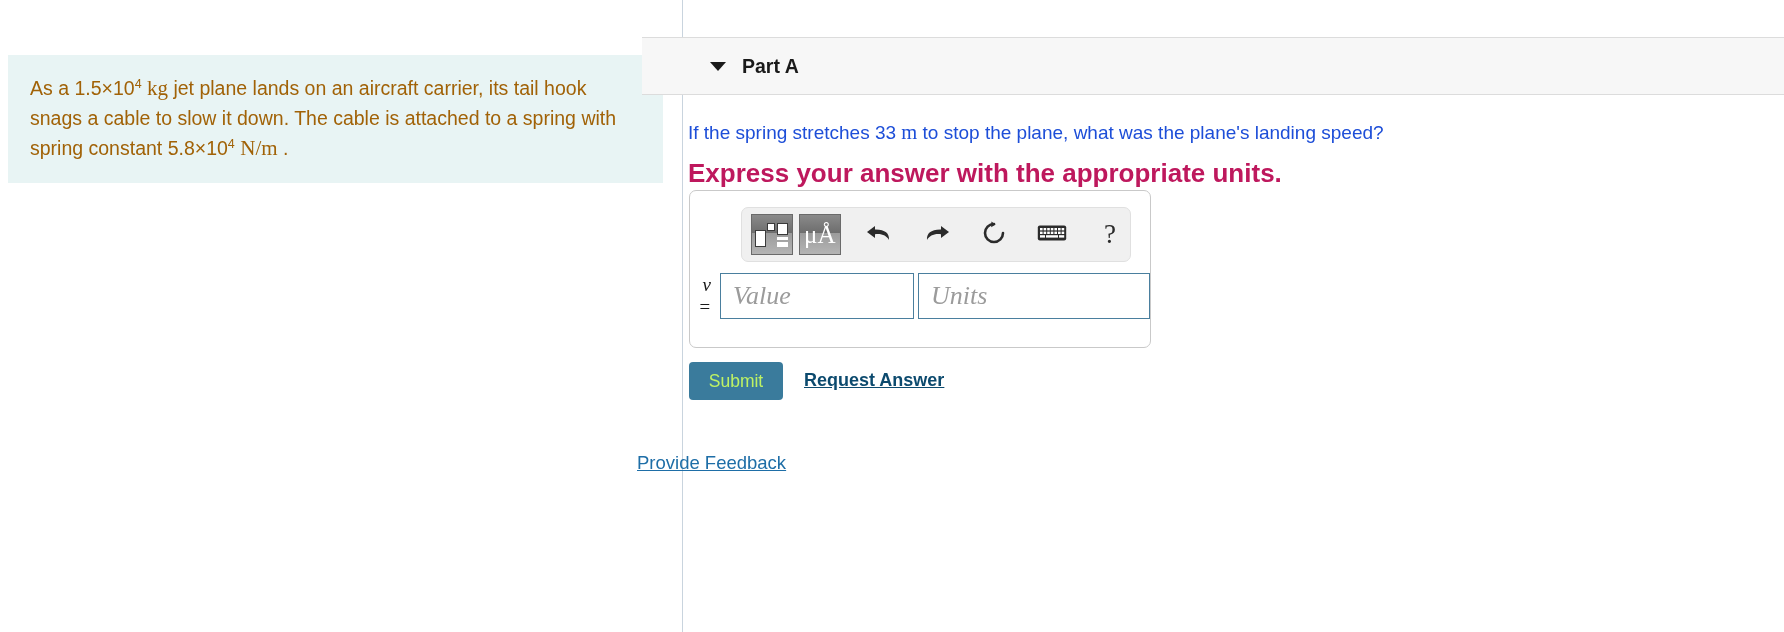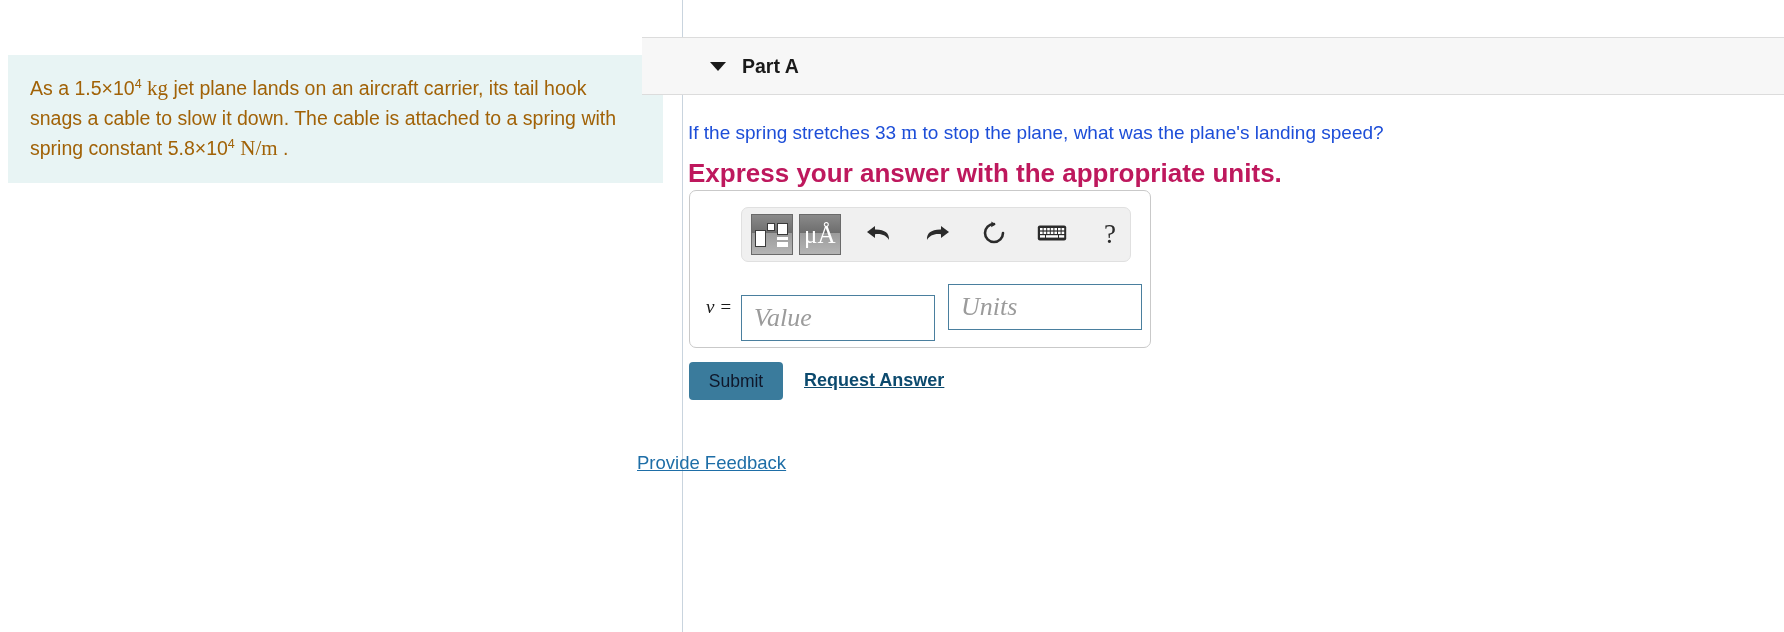--- a/index.html
+++ b/index.html
@@ -190,32 +190,32 @@
     border: 1px solid #4a7f9e;
     background: #ffffff;
     font-family: "Liberation Serif", serif;
     font-style: italic;
     font-size: 26px;
     color: #1a1a1a;
     padding: 0 12px;
     outline: none;
   }
   .answer-input::placeholder { color: #9b9b9b; font-style: italic; opacity: 1; }
-  .value-input { width: 194px; margin-top: 22px; }
-  .units-input { width: 194px; margin-left: 13px; }
+  .value-input { width: 194px; }
+  .units-input { width: 232px; margin-left: 4px; }
 
   
   .submit-button {
     position: absolute;
     left: 5px; top: 362px;
     width: 94px; height: 38px;
     background: #3a7b9c;
     border: none;
     border-radius: 4px;
-    color: #0f172a;
+    color: #bef264;
     font-family: "Liberation Sans", sans-serif;
     font-size: 17.5px;
     cursor: pointer;
   }
   .request-answer {
     position: absolute;
     left: 120px; top: 370px;
     font-size: 18px;
     font-weight: bold;
     color: #0c4a6e;

